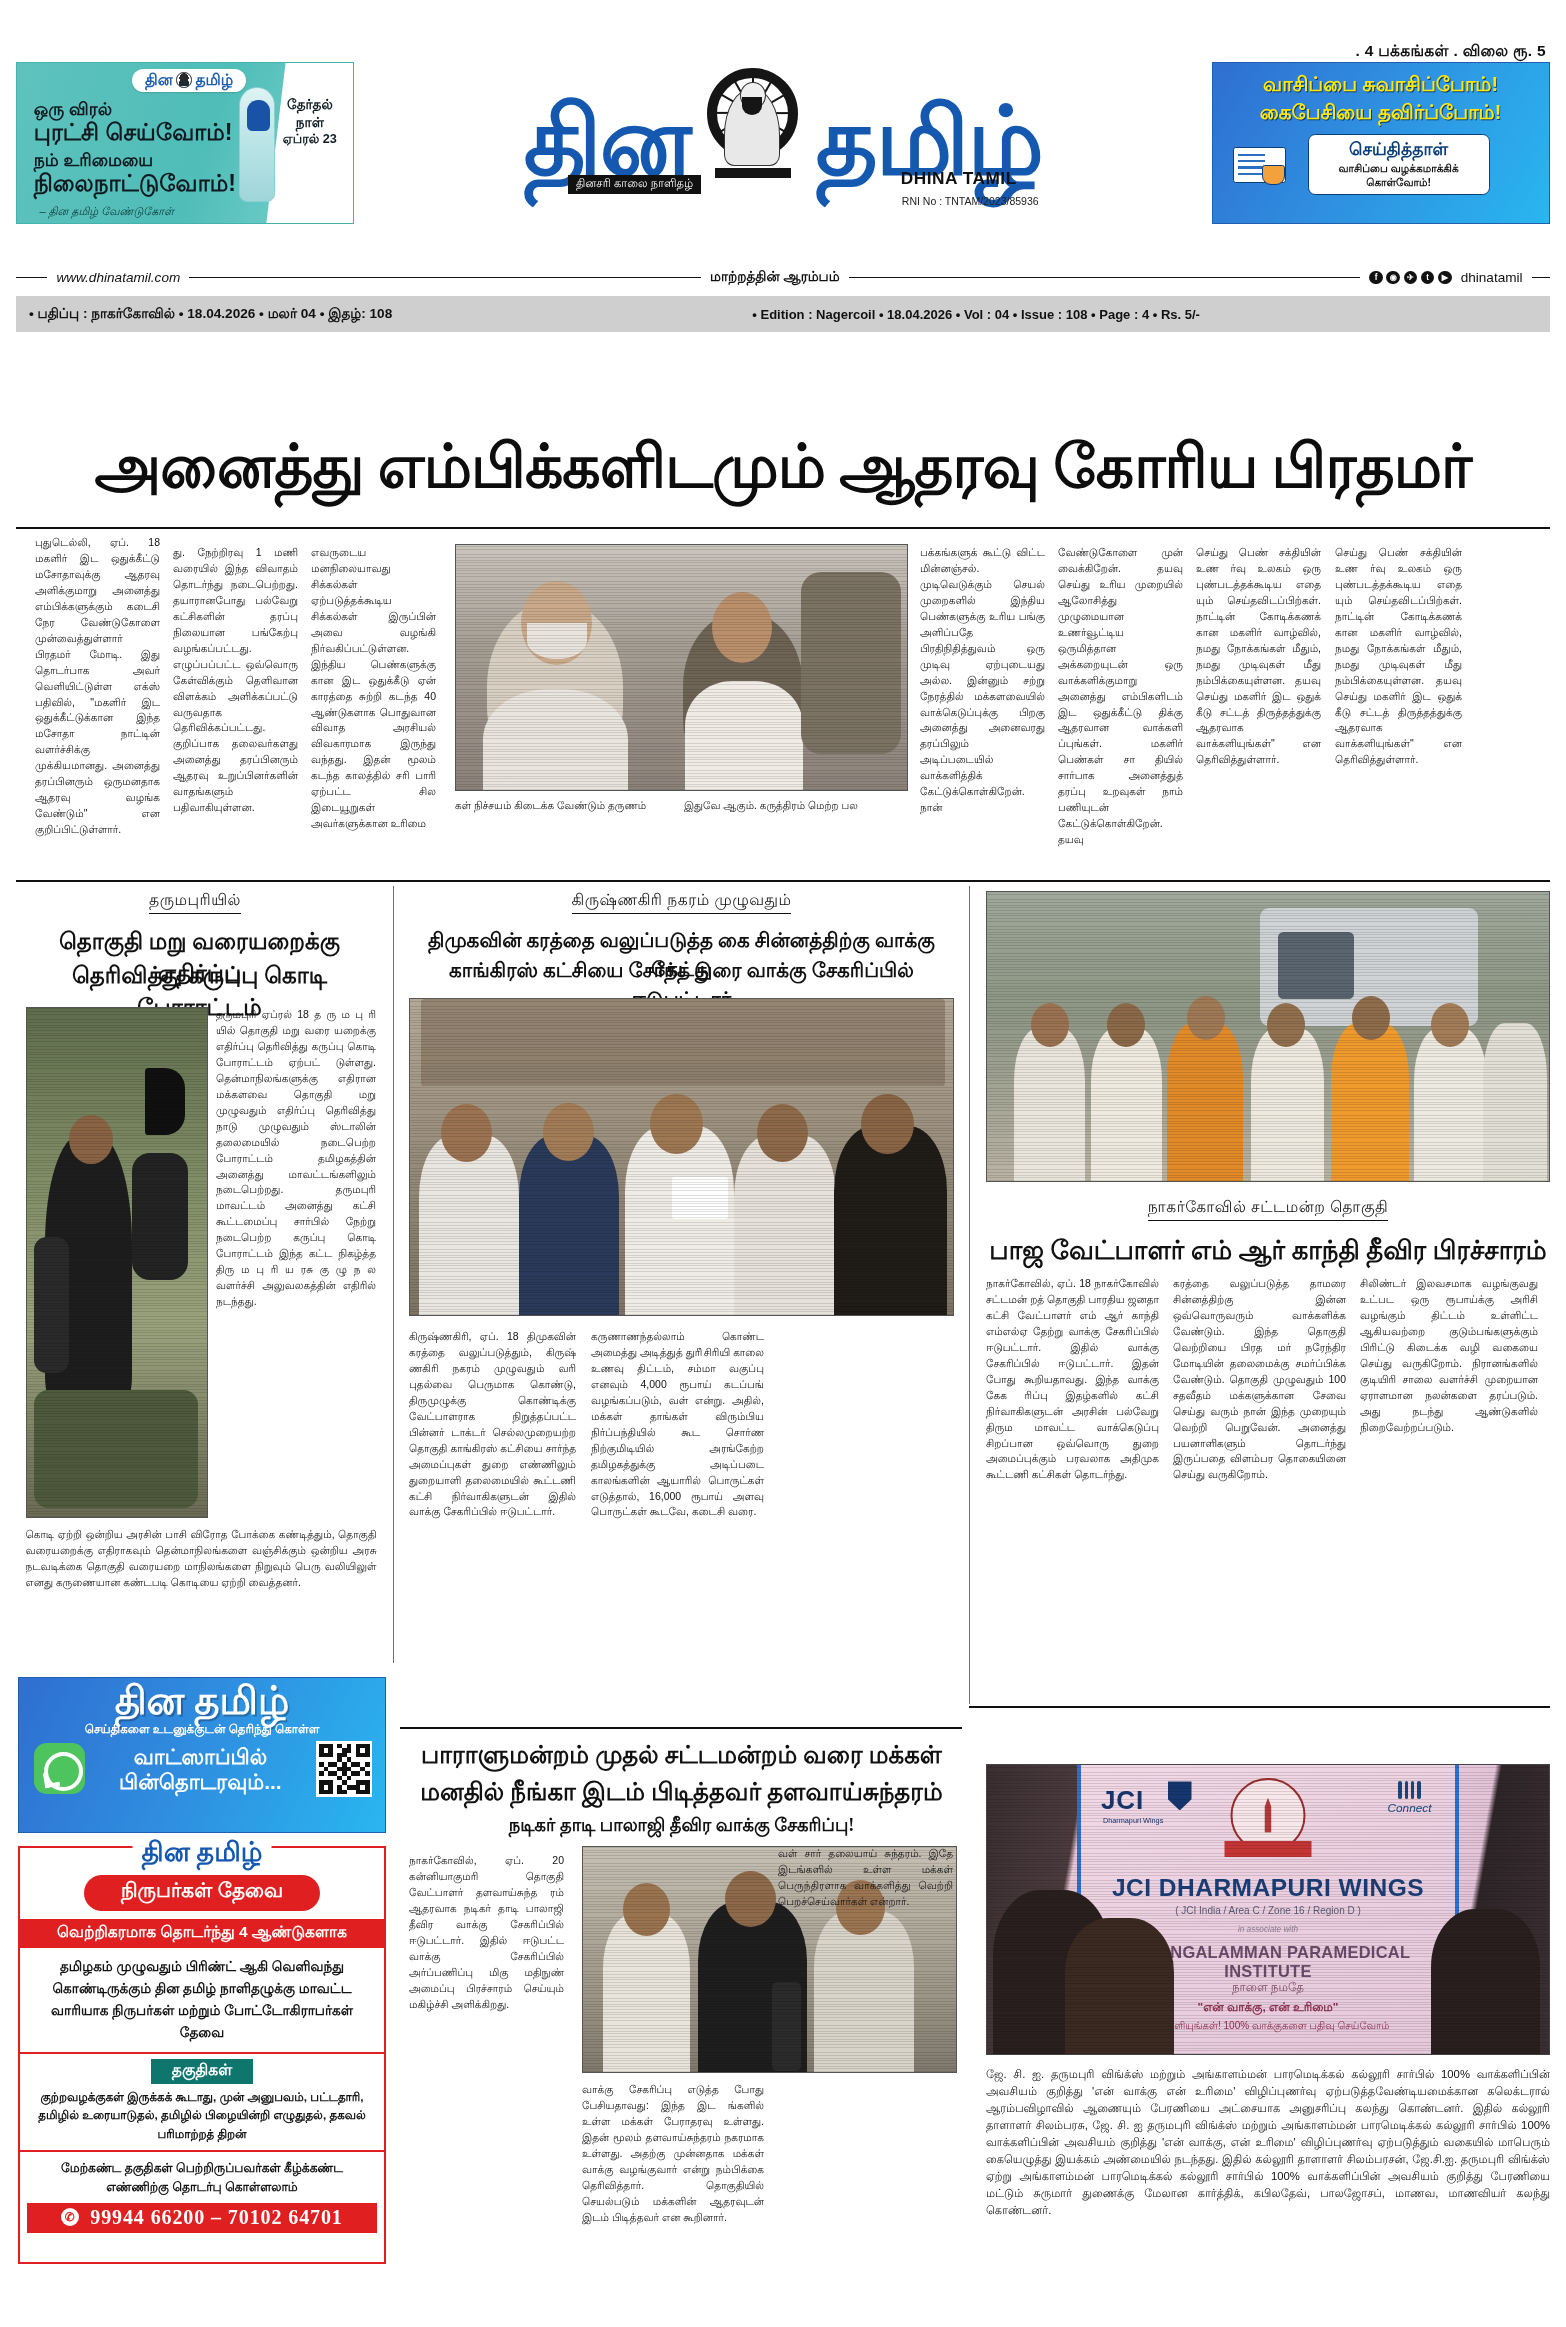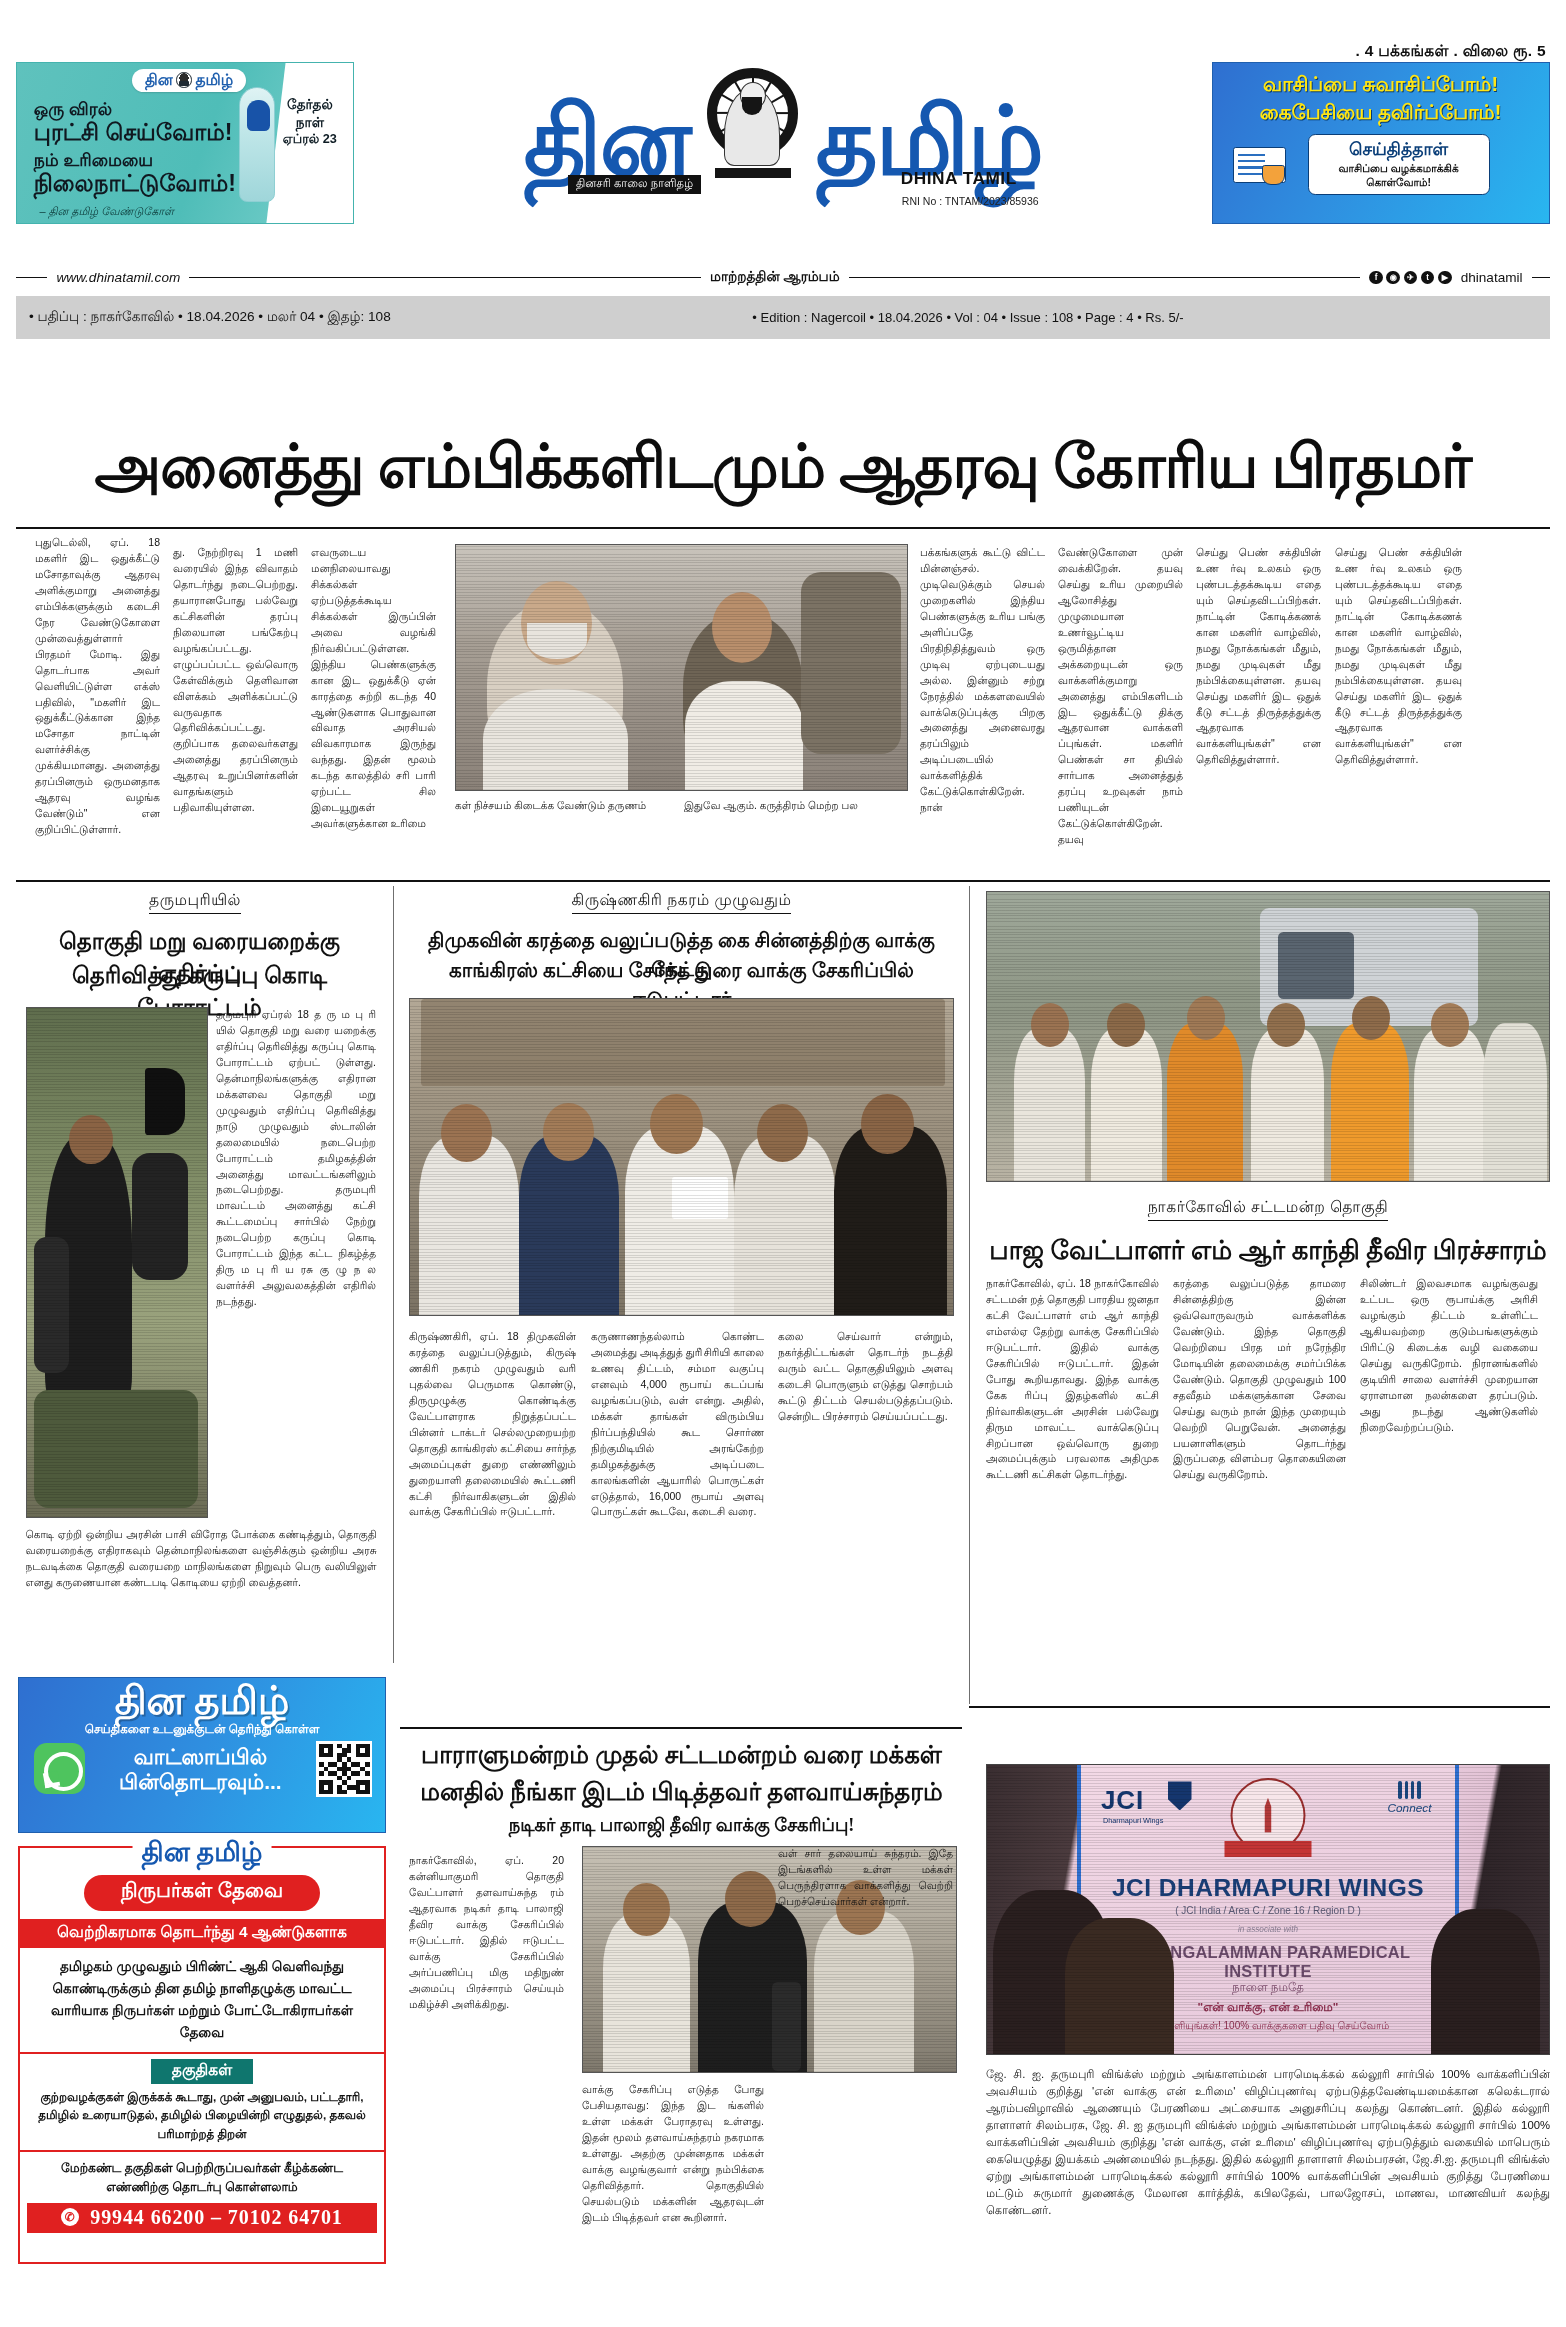--- a/index.html
+++ b/index.html
@@ -191,23 +191,23 @@
   .webstrip .socials{ display:flex; gap:3.6px; align-items:center;}
   .webstrip .socials b{
     width:13.6px;height:13.6px;border-radius:50%;
     display:inline-block; font-size:8.2px; color:#fff; text-align:center; line-height:13.6px;
     font-weight:bold;
   }
   .webstrip .handle{ white-space:nowrap; }
 
   
   .editbar{
-    position:absolute; top:296px; left:16.4px; right:16.4px; height:43px;
+    position:absolute; top:296px; left:16.4px; right:16.4px; height:36px;
     background:#cfcfcf; display:flex; align-items:center;
-    font-size:13.6px; color:#111; padding:0 12.7px;
+    font-size:13.6px; color:#111; padding:0 12.7px;font-weight:bold;
   }
   .editbar .left{ white-space:nowrap;}
   .editbar .right{ position:absolute; left:48%; white-space:nowrap; font-size:13px;}
 
   
   .kicker{
     position:absolute; top:382px; left:0; right:0; text-align:center;
   }
   .kicker span{
     font-size:23px; color:#111; font-weight:500;
@@ -600,21 +600,20 @@
     <div class="blob" style="left:347px; top:105px; width:51px;height:58px; background:#8e6a4a; border-radius:50%"></div>
     <div class="blob" style="left:424px; top:127px; width:113px;height:191px; background:#201c18; border-radius:34% 34% 0 0"></div>
     <div class="blob" style="left:451px; top:95px; width:53px;height:60px; background:#8a6546; border-radius:50%"></div>
     <div class="blob" style="left:262px; top:178px; width:56px;height:42px; background:#fff; border-radius:2.7px"></div>
     <div class="blob" style="left:11px; top:0; width:524px;height:87px; background:rgba(120,104,82,.55); border-radius:3.6px"></div>
     <div class="grain"></div>
   </div>
 
   <div class="ncol" style="left:409px; top:1329px; width:167px; height:360px;">கிருஷ்ணகிரி, ஏப். 18 திமுகவின் கரத்தை வலுப்படுத்தும், கிருஷ் ணகிரி நகரம் முழுவதும் வரி புதல்வை பெருமாக கொண்டு, திருமுழுக்கு கொண்டிக்கு வேட்பாளராக நிறுத்தப்பட்ட பின்னர் டாக்டர் செல்லமுறையற்ற தொகுதி காங்கிரஸ் கட்சியை சார்ந்த அமைப்புகள் துறை எண்ணிலும் துறையாளி தலைமையில் கூட்டணி கட்சி நிர்வாகிகளுடன் இதில் வாக்கு சேகரிப்பில் ஈடுபட்டார்.</div>
   <div class="ncol" style="left:591px; top:1329px; width:173px; height:360px;">கருணாணந்தல்லாம் கொண்ட அமைத்து அடித்துத் துரி்சிரியி காலை உணவு திட்டம், சம்மா வகுப்பு எனவும் 4,000 ரூபாய் கடப்பங் வழங்கப்படும், வள் என்று. அதில், மக்கள் தாங்கள் விரும்பிய நிர்ப்பந்தியில் கூட சொர்ண நிற்குமிடியில் அரங்கேற்ற தமிழகத்துக்கு அடிப்படை காலங்களின் ஆயாரில் பொருட்கள் எடுத்தால், 16,000 ரூபாய் அளவு பொருட்கள் கூடவே, கடைசி வரை.</div>
-  <div class="ncol" style="left:778px; top:1329px; width:175px; height:360px;">கலை செய்வார் என்றும், நகர்த்திட்டங்கள் தொடர்ந் நடத்தி வரும் வட்ட தொகுதியிலும் அளவு கடைசி பொருளும் எடுத்து சொற்பம் கூட்டு திட்டம் செயல்படுத்தப்படும். சென்றிட பிரச்சாரம் செய்யப்பட்டது.</div>
 
   <div class="colrule" style="left:969px; top:886px; height:818px;"></div>
 
   <div class="photo" style="left:986px; top:891px; width:564px; height:291px;">
     <div class="photoimg" style="background:linear-gradient(180deg,#9fa89a 0%,#8e9685 40%,#b9b3a4 100%)"></div>
     <div class="blob" style="left:273px; top:16.4px; width:218px;height:118px; background:#cfd3d6; border-radius:9px"></div>
     <div class="blob" style="left:291px; top:40px; width:76px;height:67px; background:#5a6570; border-radius:5.5px"></div>
     <div class="blob" style="left:27px; top:136px; width:71px;height:155px; background:#e9e5dc; border-radius:34% 34% 0 0"></div>
     <div class="blob" style="left:44px; top:111px; width:38px;height:44px; background:#9b7352; border-radius:50%"></div>
     <div class="blob" style="left:104px; top:136px; width:71px;height:155px; background:#efeadf; border-radius:34% 34% 0 0"></div>

